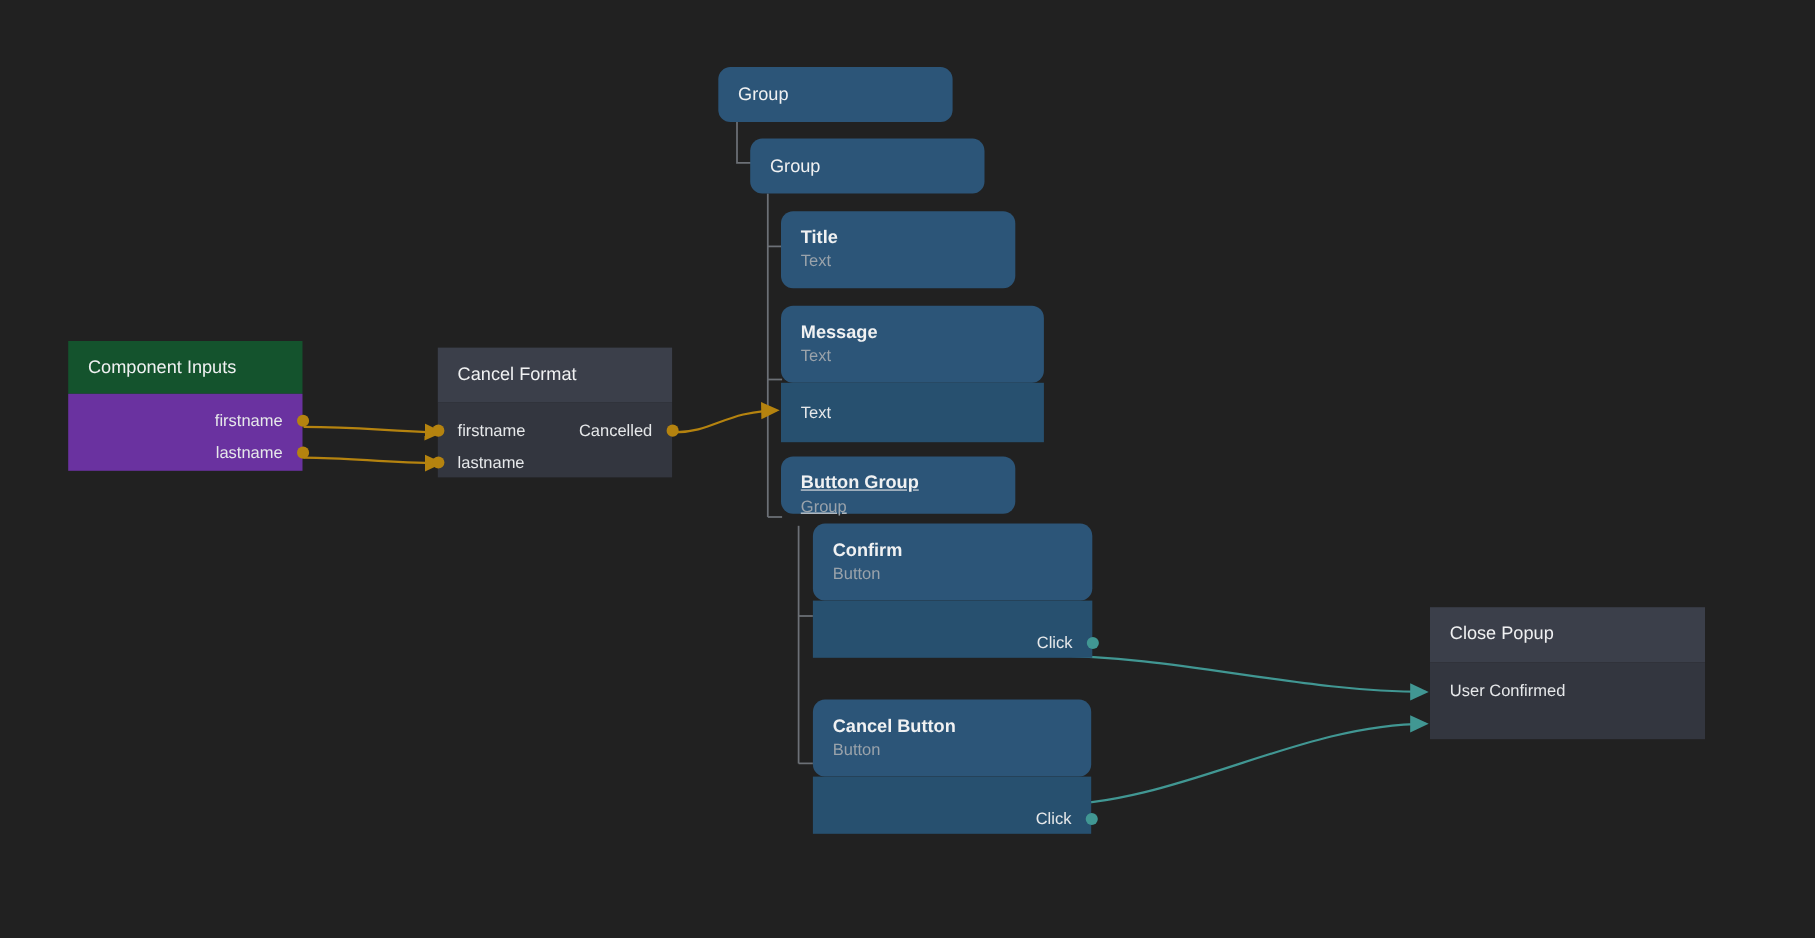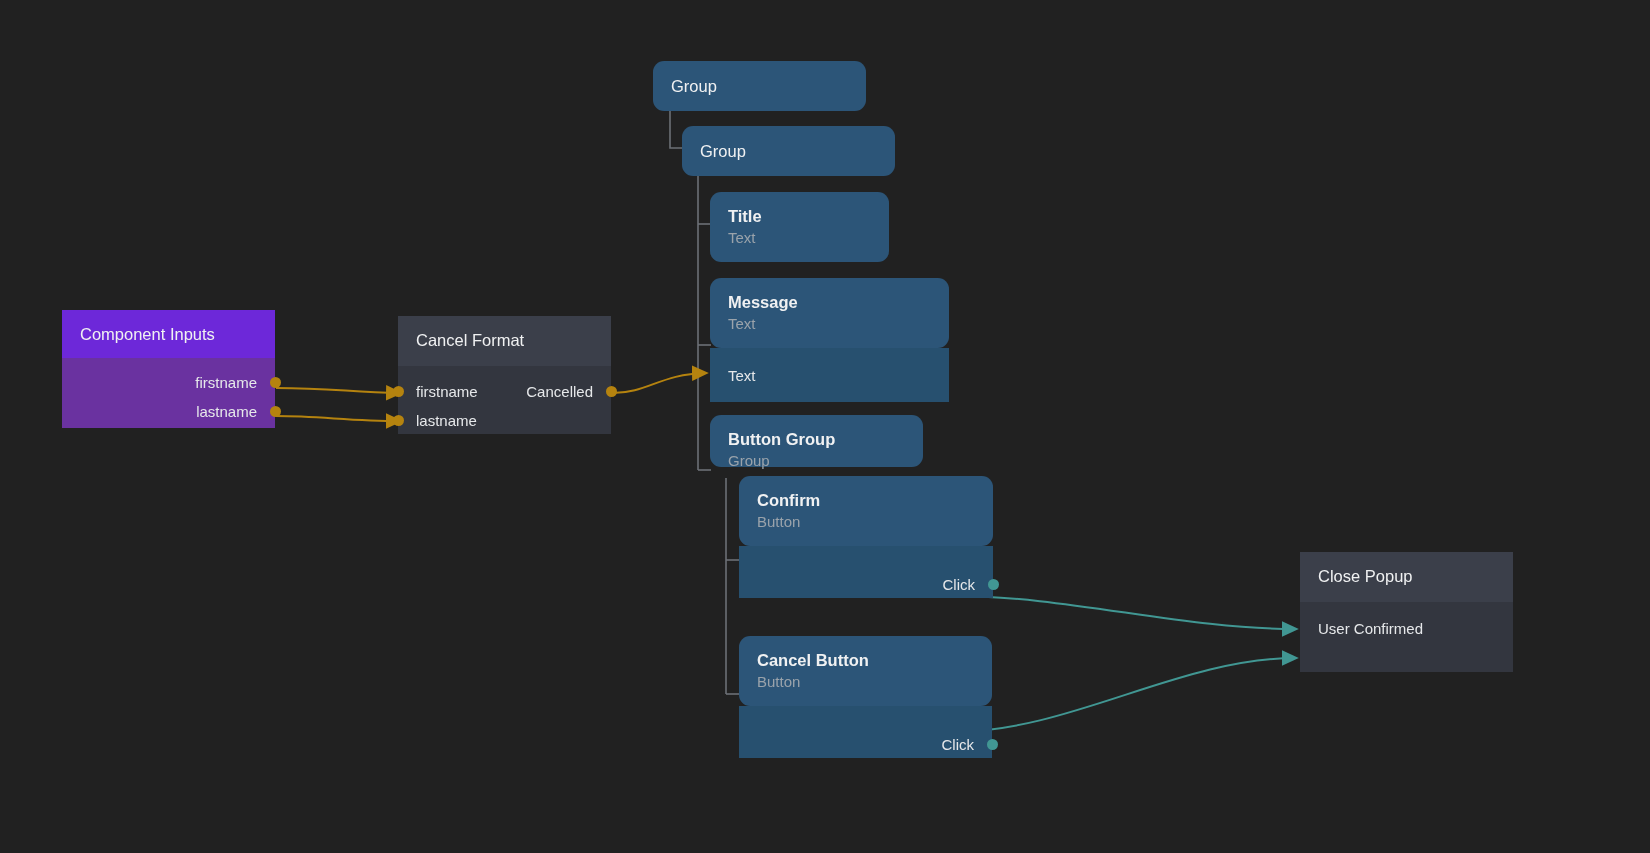--- a/index.html
+++ b/index.html
@@ -61,21 +61,21 @@
   .title-sub {
     font-size: 15px;
     line-height: 19px;
     color: #9aa3ab;
     margin-top: 2px;
     white-space: nowrap;
   }
 
   
   .node-purple .node-header {
-    background: #6d28d9;
+    background: #14532d;
   }
   .node-purple .node-body {
     background: #6a32a0;
   }
 
   
   .node-grey .node-header {
     background: #3b3f4a;
   }
   .node-grey .node-body {
@@ -196,42 +196,42 @@
       <div class="title-main">Group</div>
     </div>
   </div>
 
   <div class="node node-blue" style="left:682px; top:126px; width:213px;">
     <div class="node-header" style="height:50px; display:flex; align-items:center;">
       <div class="title-main">Group</div>
     </div>
   </div>
 
-  <div class="node node-blue" style="left:710px; top:192px; width:179px;">
+  <div class="node node-blue" style="left:710px; top:192px; width:213px;">
     <div class="node-header" style="height:70px;">
       <div class="title-main title-bold">Title</div>
       <div class="title-sub">Text</div>
     </div>
   </div>
 
   <div class="node node-blue" style="left:710px; top:278px; width:239px;">
     <div class="node-header" style="height:70px;">
       <div class="title-main title-bold">Message</div>
       <div class="title-sub">Text</div>
     </div>
     <div class="node-body" style="height:54px; padding-top:13px;">
       <div class="port-row in">
         <span class="dot left" style="background:transparent;"></span>
         <span>Text</span>
       </div>
     </div>
   </div>
 
   <div class="node node-blue" style="left:710px; top:415px; width:213px;">
-    <div class="node-header" style="height:52px;">
+    <div class="node-header" style="height:52px;text-decoration:underline;">
       <div class="title-main title-bold">Button Group</div>
       <div class="title-sub">Group</div>
     </div>
   </div>
 
   <div class="node node-blue" style="left:739px; top:476px; width:254px;">
     <div class="node-header" style="height:70px;">
       <div class="title-main title-bold">Confirm</div>
       <div class="title-sub">Button</div>
     </div>
@@ -249,21 +249,21 @@
       <div class="title-sub">Button</div>
     </div>
     <div class="node-body" style="height:52px; padding-top:24px;">
       <div class="port-row out">
         <span>Click</span>
         <span class="dot right teal"></span>
       </div>
     </div>
   </div>
 
-  <div class="node node-grey" style="left:1300px; top:552px; width:213px;">
+  <div class="node node-grey" style="left:1300px; top:552px; width:250px;">
     <div class="node-header" style="padding-bottom:16px;">
       <div class="title-main">Close Popup</div>
     </div>
     <div class="node-body" style="height:70px; padding-top:12px;">
       <div class="port-row in">
         <span>User Confirmed</span>
       </div>
     </div>
   </div>
 

